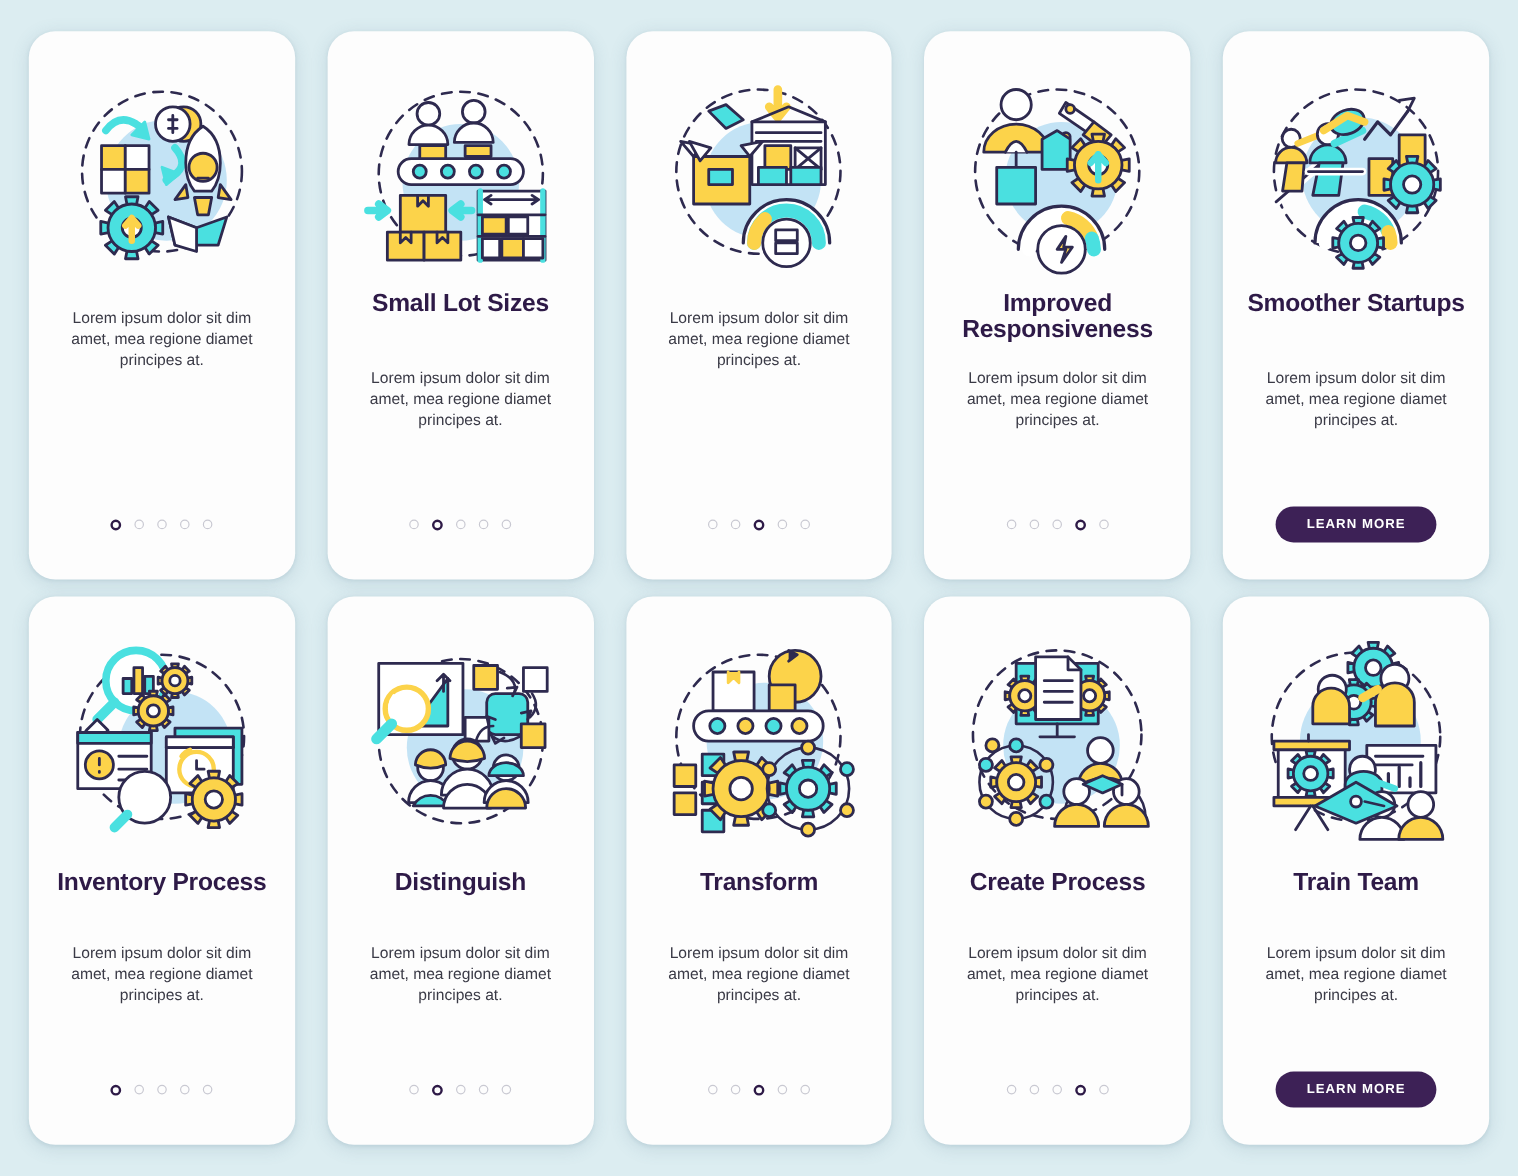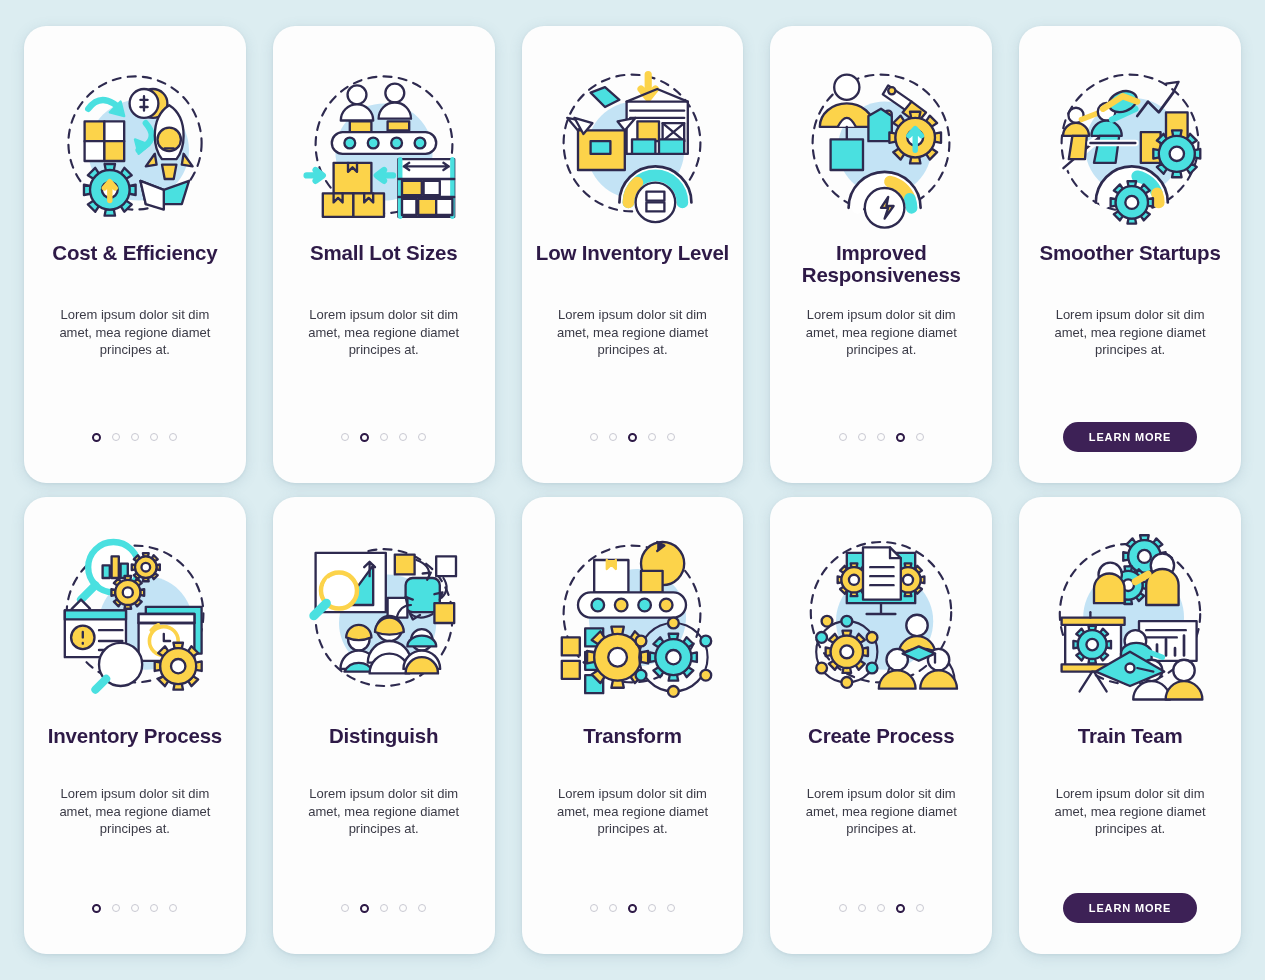--- a/index.html
+++ b/index.html
@@ -112,21 +112,20 @@
               <circle cx="138" cy="96" r="13" fill="#fcd34a"></circle>
               <path d="M133 106 h10" stroke="#2e2a4f"></path>
               <path d="M122 112 l-10 14 l12 -2 z" fill="#fcd34a"></path>
               <path d="M154 112 l10 14 l-12 -2 z" fill="#fcd34a"></path>
               <path d="M130 124 h16 l-3 16 h-10 z" fill="#fcd34a"></path>
               <path d="M106 142 l26 10 l28 -10 l-8 26 h-40 z" fill="#4ae0e0"></path>
               <path d="M106 142 l26 10 v22 l-20 -6 z" fill="#fff"></path>
             </g>
           </svg>
         </div>
-        <div class="title">Cost &amp; Efficiency</div>
         <div class="desc">Lorem ipsum dolor sit dim amet, mea regione diamet principes at.</div>
         <div class="footer">
           <div class="dots">
             <span class="dot active"></span>
             <span class="dot"></span>
             <span class="dot"></span>
             <span class="dot"></span>
             <span class="dot"></span>
           </div>
         </div>
@@ -203,21 +202,20 @@
               <rect x="54" y="98" width="22" height="14" fill="#4ae0e0"></rect>
               <path d="M86 166 a40 40 0 0 1 80 0" stroke-width="3" fill="#fff"></path>
               <path d="M96 166 a30 30 0 0 1 60 0" stroke="#4ae0e0" stroke-width="13" fill="none"></path>
               <path d="M96 166 a30 30 0 0 1 10 -22" stroke="#fcd34a" stroke-width="13" fill="none"></path>
               <circle cx="126" cy="166" r="22" fill="#fff"></circle>
               <rect x="116" y="154" width="20" height="10" fill="#fff"></rect>
               <rect x="116" y="166" width="20" height="10" fill="#fff"></rect>
             </g>
           </svg>
         </div>
-        <div class="title">Low Inventory Level</div>
         <div class="desc">Lorem ipsum dolor sit dim amet, mea regione diamet principes at.</div>
         <div class="footer">
           <div class="dots">
             <span class="dot"></span>
             <span class="dot"></span>
             <span class="dot active"></span>
             <span class="dot"></span>
             <span class="dot"></span>
           </div>
         </div>

